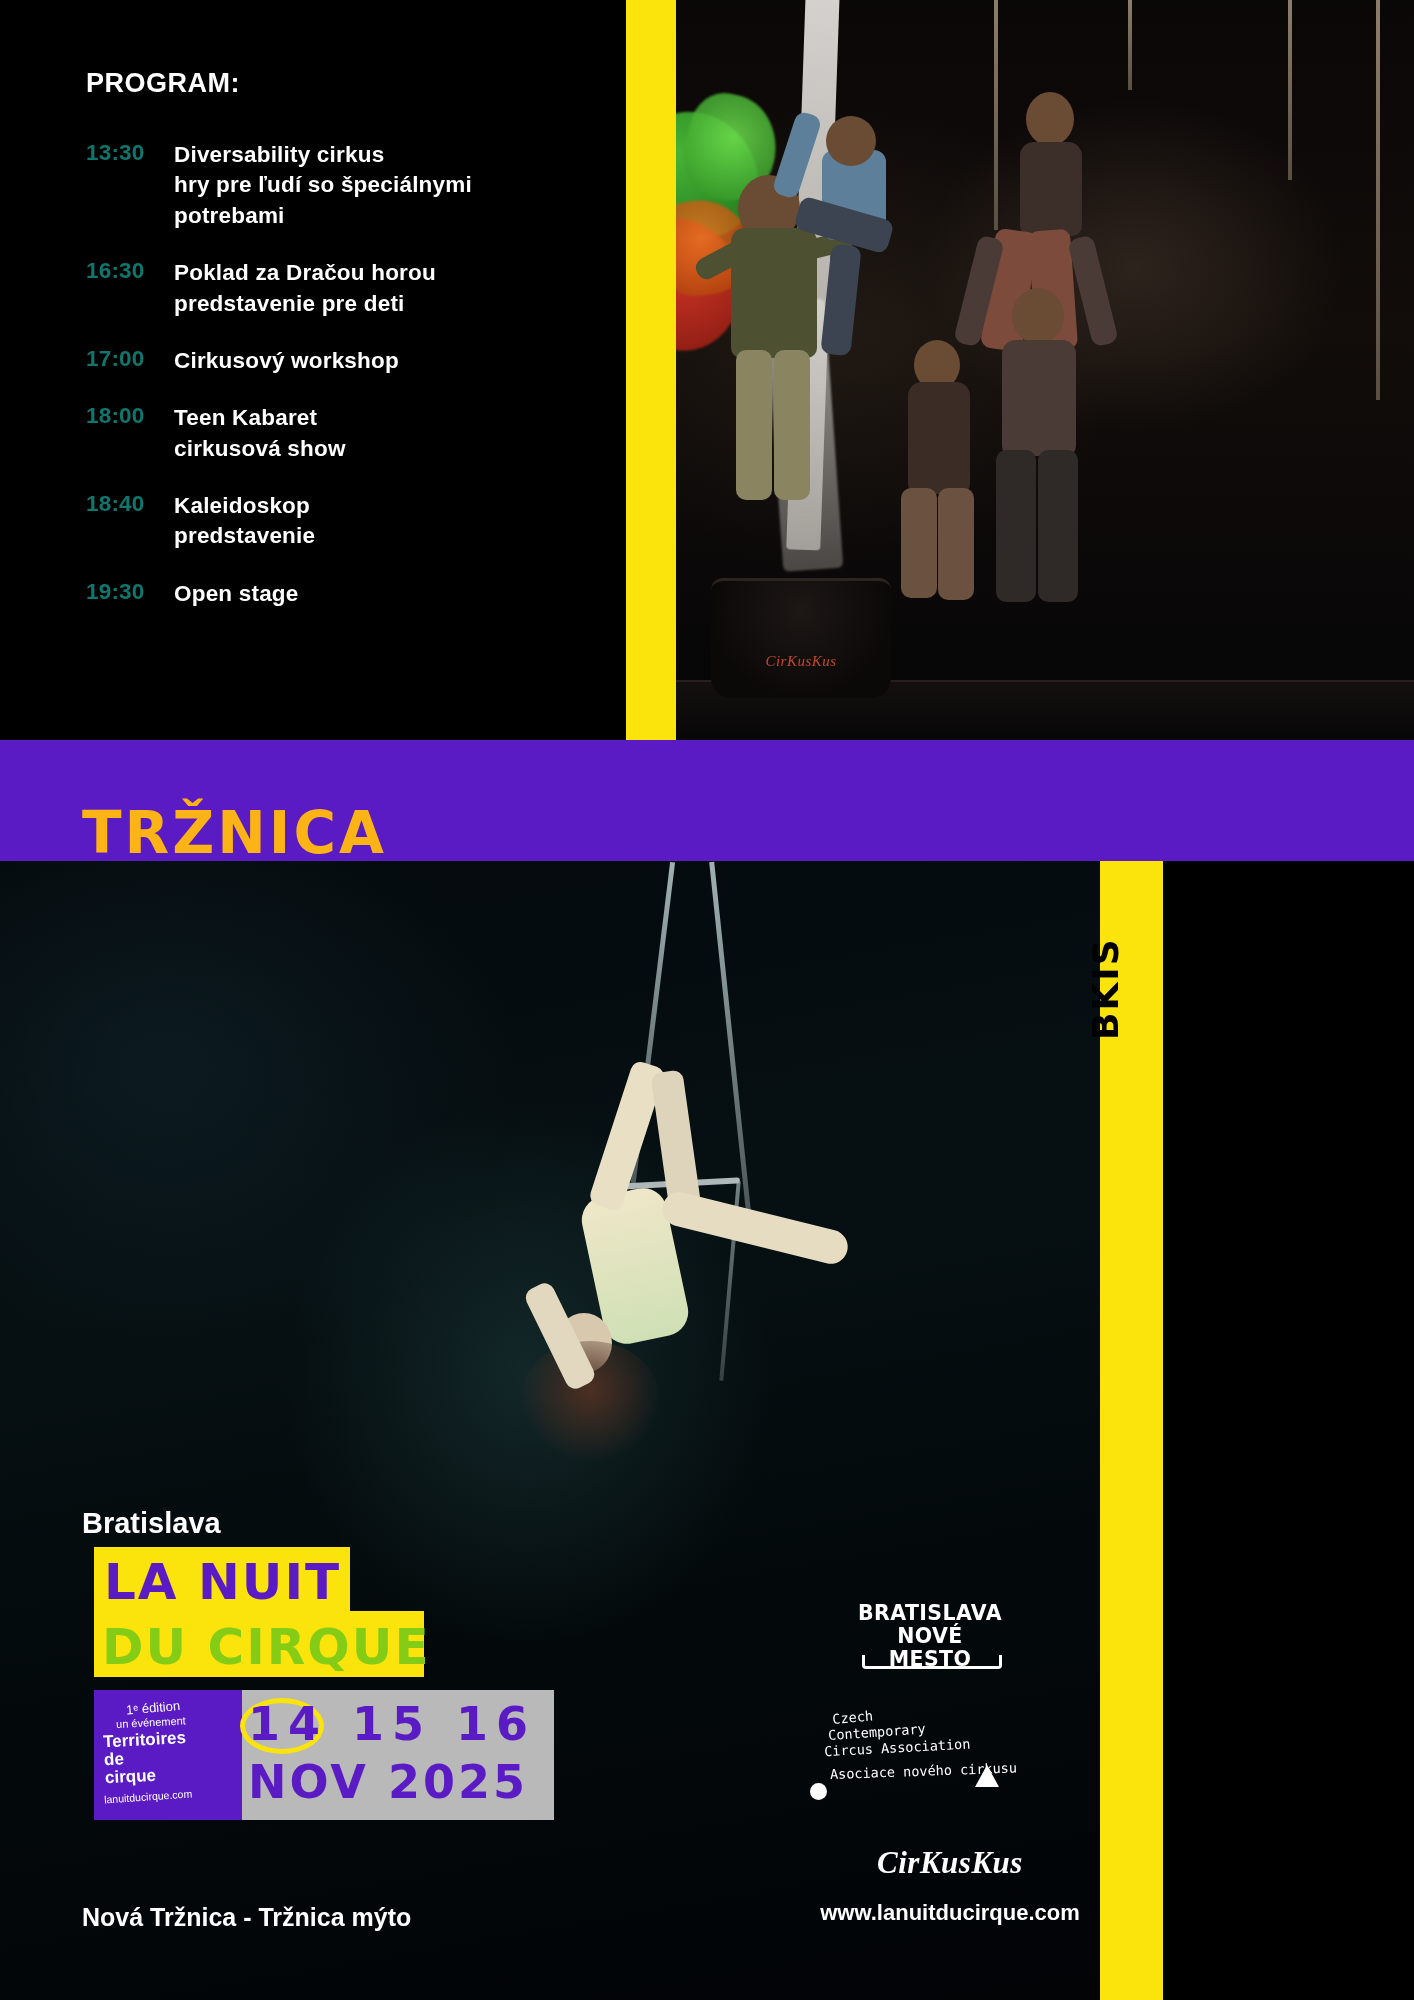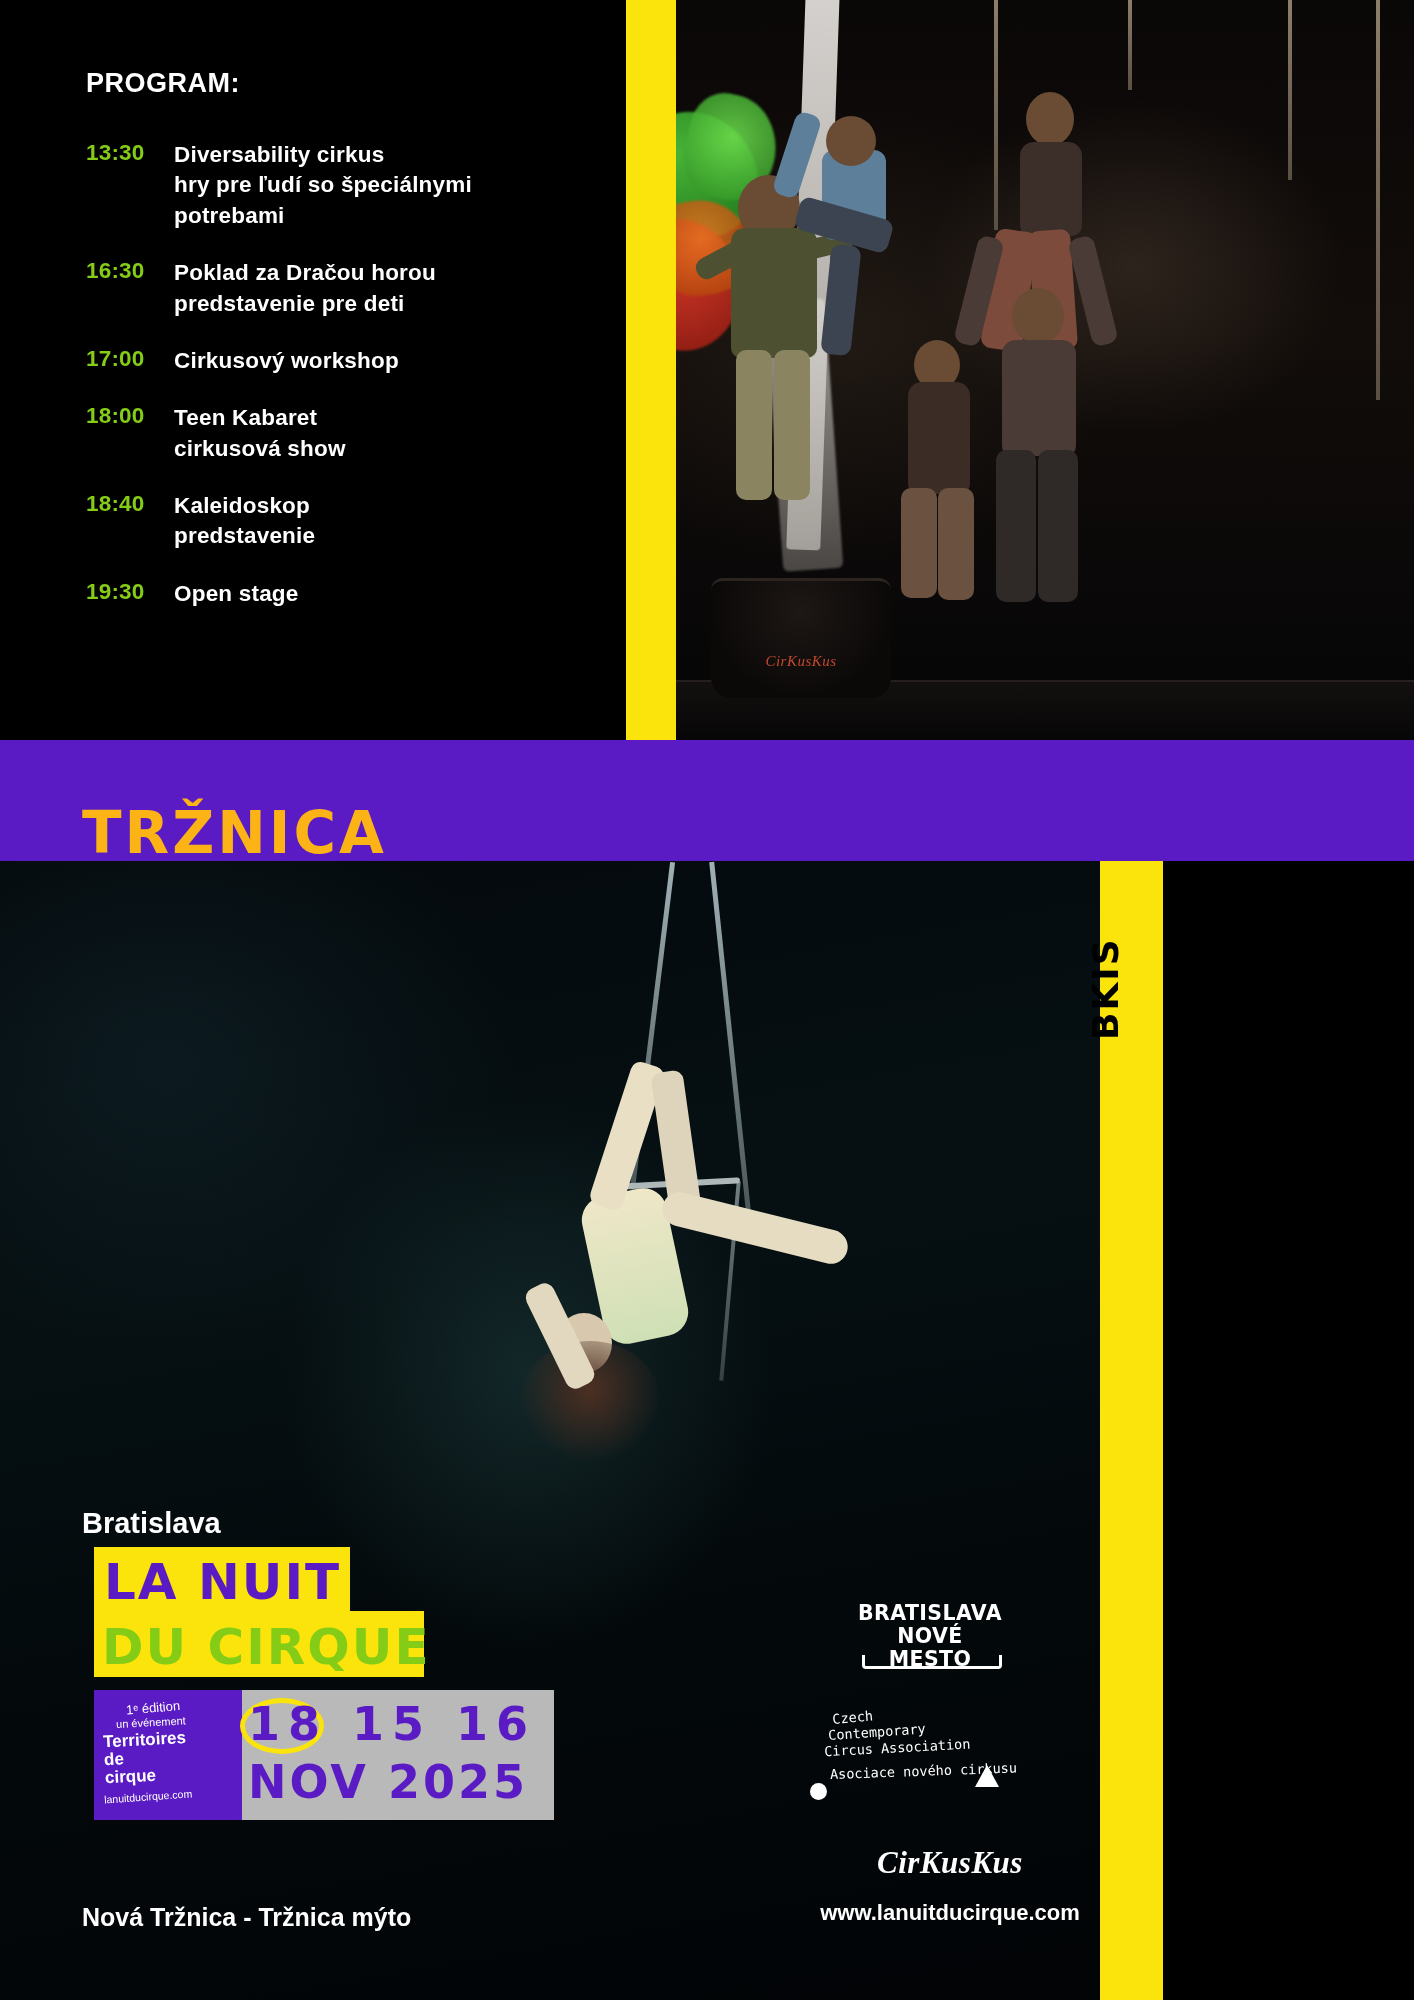--- a/index.html
+++ b/index.html
@@ -15,21 +15,21 @@
   .top-section { position: absolute; left: 1px; top: 0; width: 1414px; height: 740px; background: #000; }
 
   .program-panel { position: absolute; left: 0; top: 0; width: 625px; height: 740px; background: #000; }
   .program-title {
     position: absolute; left: 85px; top: 68px;
     color: #ffffff; font-size: 27px; font-weight: bold; letter-spacing: 0.5px;
   }
   .program-list { position: absolute; left: 85px; top: 140px; width: 520px; }
   .prog-item { display: flex; margin-bottom: 27px; }
   .prog-time {
-    color: #84cc16; font-size: 22.5px; font-weight: bold; width: 88px; flex: none;
+    color: #0f766e; font-size: 22.5px; font-weight: bold; width: 88px; flex: none;
     letter-spacing: 0.2px;
   }
   .prog-lines { color: #ffffff; font-size: 22.5px; font-weight: bold; line-height: 1.35; letter-spacing: 0.2px;}
 
   .yellow-bar-top { position: absolute; left: 625px; top: 0; width: 50px; height: 740px; background: #fbe40b; }
 
   .photo-top {
     position: absolute; left: 675px; top: 0; width: 739px; height: 740px;
     background:
       radial-gradient(ellipse 300px 240px at 62% 36%, rgba(70,55,45,0.55), rgba(0,0,0,0) 70%),
@@ -342,21 +342,21 @@
   <div class="date-box"></div>
 
   <div class="terr-box">
     <div class="terr-ed">1ᵉ édition</div>
     <div class="terr-ev">un événement</div>
     <div class="terr-big">Territoires<br>de<br>cirque</div>
     <div class="terr-url">lanuitducirque.com</div>
   </div>
 
   <div class="date-ring"></div>
-  <div class="date-days">18  15  16</div>
+  <div class="date-days">14  15  16</div>
   <div class="date-nov">NOV  2025</div>
 
   <div class="venue">Nová Tržnica - Tržnica mýto</div>
 
   <div class="bnm-logo">
     <div>BRATISLAVA</div>
     <div>NOVÉ MESTO</div>
   </div>
   <div class="bnm-bracket"></div>
 

